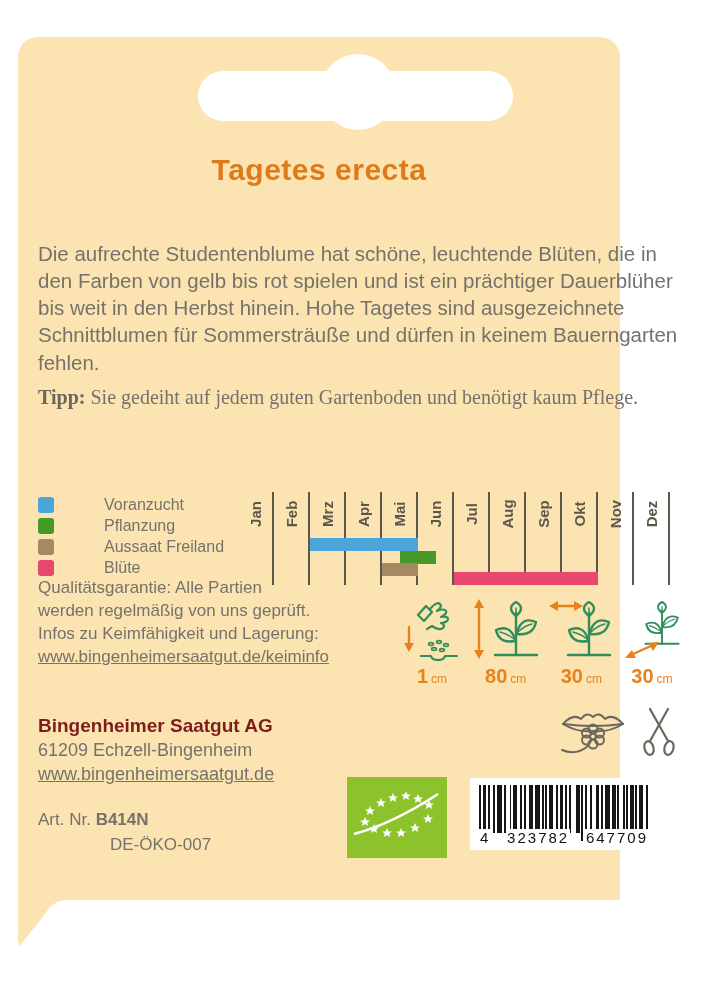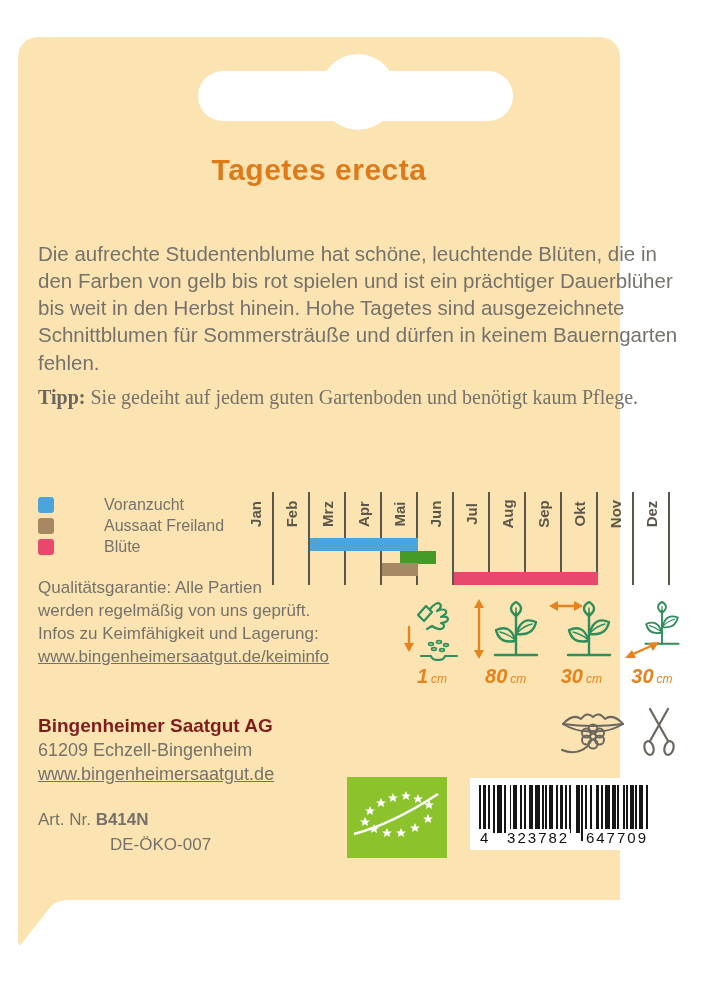--- a/index.html
+++ b/index.html
@@ -19,21 +19,21 @@
   .legend-label{font-size:16px;color:#76726B;margin-left:41px;}
   
   .calendar{position:absolute;left:220px;top:455px;width:432px;height:96px;display:flex;}
   .cal-col{width:36px;height:93px;box-sizing:border-box;border-right:2px solid #5C574B;position:relative;flex:0 0 auto;}
   .mlabel{position:absolute;top:22px;left:50%;transform:translate(-50%,-50%) rotate(-90deg);white-space:nowrap;font-size:15px;font-weight:bold;color:#5C574B;}
   .cal-bar{position:absolute;height:13px;}
   
   .quality{position:absolute;left:20px;top:540px;width:378px;font-size:17px;line-height:1.35;color:#76726B;}
   .link{text-decoration:underline;}
   
-  .measures{position:absolute;left:383px;top:560px;width:282px;display:flex;align-items:flex-end;justify-content:space-between;font-style:italic;}
+  .measures{position:absolute;left:383px;top:560px;width:282px;display:flex;align-items:flex-end;justify-content:space-between;}
   .measure{display:flex;flex-direction:column;align-items:center;}
   .mval{font-size:20px;font-weight:bold;color:#E8821C;margin-top:4px;}
   .munit{font-size:12px;font-weight:normal;margin-left:3px;}
   
   .address{position:absolute;left:20px;top:677px;line-height:24px;}
   .company{font-size:19px;font-weight:bold;color:#7f1d1d;}
   .addr-line{font-size:18px;color:#76726B;}
   .usage-icons{position:absolute;left:540px;top:668px;width:120px;display:flex;align-items:flex-start;}
   
   .artnr{position:absolute;left:20px;top:773px;font-size:17px;color:#76726B;}
@@ -77,20 +77,24 @@
   <div class="title">Tagetes erecta</div>
 
   <p class="intro">Die aufrechte Studentenblume hat schöne, leuchtende Blüten, die in den Farben von gelb bis rot spielen und ist ein prächtiger Dauerblüher bis weit in den Herbst hinein. Hohe Tagetes sind ausgezeichnete Schnittblumen für Sommersträuße und dürfen in keinem Bauerngarten fehlen.</p>
 
   <p class="tip"><b>Tipp:</b><span> Sie gedeiht auf jedem guten Gartenboden und benötigt kaum Pflege.</span></p>
 
   <div class="legend">
     <div class="legend-row">
       <span class="swatch" style="background: rgb(75, 165, 218);"></span>
       <span class="legend-label">Voranzucht</span>
+    </div>
+    <div class="legend-row">
+      <span class="swatch" style="background: rgb(69, 154, 39);"></span>
+      <span class="legend-label">Pflanzung</span>
     </div>
     <div class="legend-row">
       <span class="swatch" style="background: rgb(166, 136, 98);"></span>
       <span class="legend-label">Aussaat Freiland</span>
     </div>
     <div class="legend-row">
       <span class="swatch" style="background: rgb(232, 71, 110);"></span>
       <span class="legend-label">Blüte</span>
     </div>
   </div>

